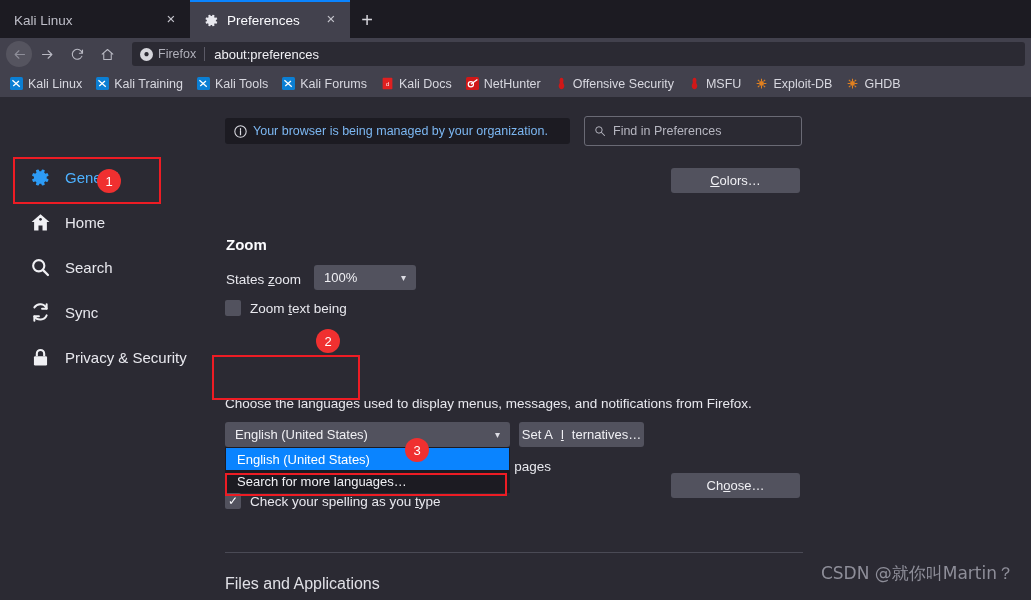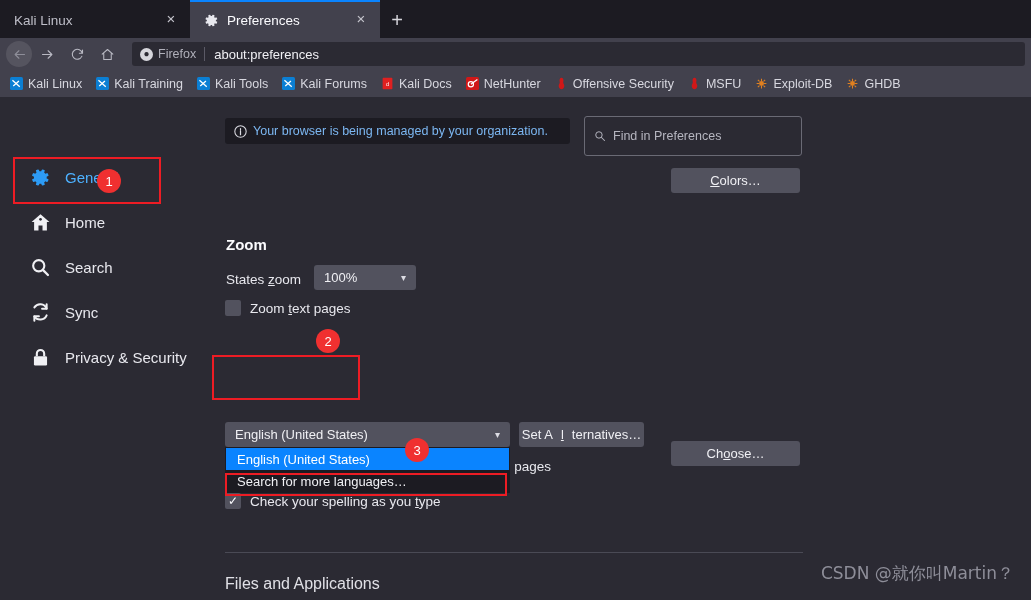--- a/index.html
+++ b/index.html
@@ -17,21 +17,21 @@
     background: #1c1b22;
     display: flex; align-items: flex-end;
   }
   .tab {
     height: 36px; display: flex; align-items: center; gap: 8px;
     padding: 0 10px 0 14px; position: relative;
     font-size: 13.5px; color: #bfbfc9; min-width: 0;
   }
   .tab.inactive { width: 190px; background: #1c1b22; }
   .tab.active {
-    width: 190px; background: #42414d; color: #fbfbfe;
+    width: 160px; background: #42414d; color: #fbfbfe;
     border-top: 2px solid #0a84ff; height: 38px;
   }
   .tab .tab-label { flex: 1; white-space: nowrap; overflow: hidden; text-overflow: ellipsis; }
   .tab .tab-close {
     width: 18px; height: 18px; line-height: 16px; text-align: center;
     font-size: 15px; color: #c5c5cd; flex: none;
   }
   .gear-tab-icon { width: 15px; height: 15px; flex: none; }
   .newtab {
     width: 34px; height: 36px; display: flex; align-items: center;
@@ -100,36 +100,36 @@
     width: 809px; height: 503px; background: #2b2a33;
   }
   .managed-bar {
     position: absolute; left: 3px; top: 21px; width: 345px; height: 26px;
     background: #1c1b22; border-radius: 3px;
     display: flex; align-items: center; gap: 6px; padding: 0 9px;
     font-size: 12.5px; color: #7cb7f2;
   }
   .info-ico { width: 13px; height: 13px; flex: none; display:block; }
   #findbox {
-    position: absolute; left: 362px; top: 19px; width: 218px; height: 40px;
+    position: absolute; left: 362px; top: 19px; width: 218px; height: 30px;
     background: #2b2a33; border: 1px solid #6a6a75; border-radius: 3px;
     display: flex; align-items: center; gap: 7px; padding: 0 9px;
     font-size: 12.5px; color: #b6b6c0;
   }
   .search-ico { width: 12px; height: 12px; flex: none; display:block; }
 
   .btn {
     background: #52525e; border: none; border-radius: 3px;
     color: #f0f0f4; font-size: 13px; font-family: inherit;
     height: 25px; display: flex; align-items: center; justify-content: center;
     padding: 0 12px; position: absolute; white-space: nowrap;
   }
   #colors-btn { left: 449px; top: 71px; width: 129px; }
   #setalt-btn { left: 297px; top: 325px; width: 125px; gap: 8px; }
-  #choose-btn { left: 449px; top: 344px; width: 129px; }
+  #choose-btn { left: 449px; top: 376px; width: 129px; }
 
   .section-head {
     position: absolute; font-size: 15px; font-weight: bold; color: #fbfbfe;
   }
   #zoom-head { left: 4px; top: 139px; }
   #lang-head { left: 8px; top: 369px; }
   #files-head { left: 3px; top: 478px; font-weight: normal; font-size: 16px; color: #e0e0e6; }
 
   .row-label { position: absolute; font-size: 13.5px; color: #e8e8ee; white-space: nowrap; }
   #zoom-label { left: 4px; top: 175px; }
@@ -411,24 +411,25 @@
     <span>States </span><span class="ul">z</span><span>oom</span>
   </div>
 
   <div class="select" id="zoom-select">
     <span>100%</span>
     <span class="chev">▾</span>
   </div>
 
   <div class="check-row" id="zoomtext-row">
     <span class="cbox"></span>
-    <span><span>Zoom </span><span class="ul">t</span><span>ext pages</span></span>
+    <span><span>Zoom </span><span class="ul">t</span><span>ext being</span></span>
   </div>
 
   <div class="section-head" id="lang-head">Language</div>
+  <div id="lang-desc">Choose the languages used to display menus, messages, and notifications from Firefox.</div>
 
   <div class="select" id="lang-select">
     <span>English (United States)</span>
     <span class="chev">▾</span>
   </div>
 
   <button class="btn" id="setalt-btn">
     <span>Set A</span>
       <span class="ul">l</span>
       <span>ternatives…</span>

